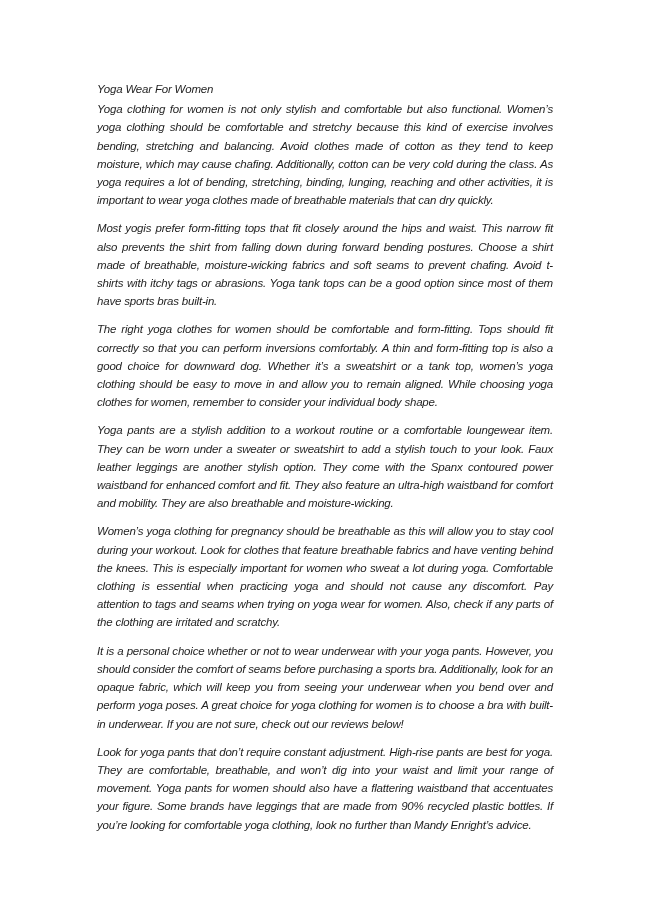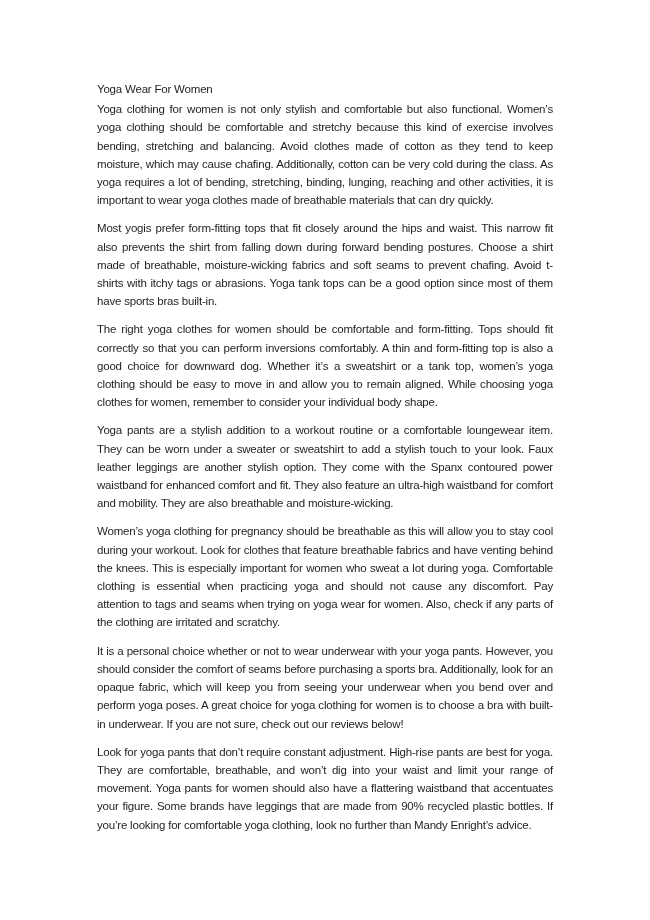--- a/index.html
+++ b/index.html
@@ -27,25 +27,27 @@
     color: #1f1f1f;
     font-size: 11.5px;
     line-height: 18.2px;
     letter-spacing: -0.2px;
   }
   .doc-title {
     margin: 0 0 2px 0;
     font-size: 11.5px;
     font-weight: normal;
     text-align: left;
+    font-style: italic;
   }
   .doc-paragraph {
     margin: 0 0 10px 0;
     text-align: justify;
     text-justify: inter-word;
+    font-style: italic;
   }
   .doc-paragraph:last-child {
     margin-bottom: 16px;
   }
 </style>
 </head>
 <body>
 
 <div class="doc-page">
   <div class="doc-content">

